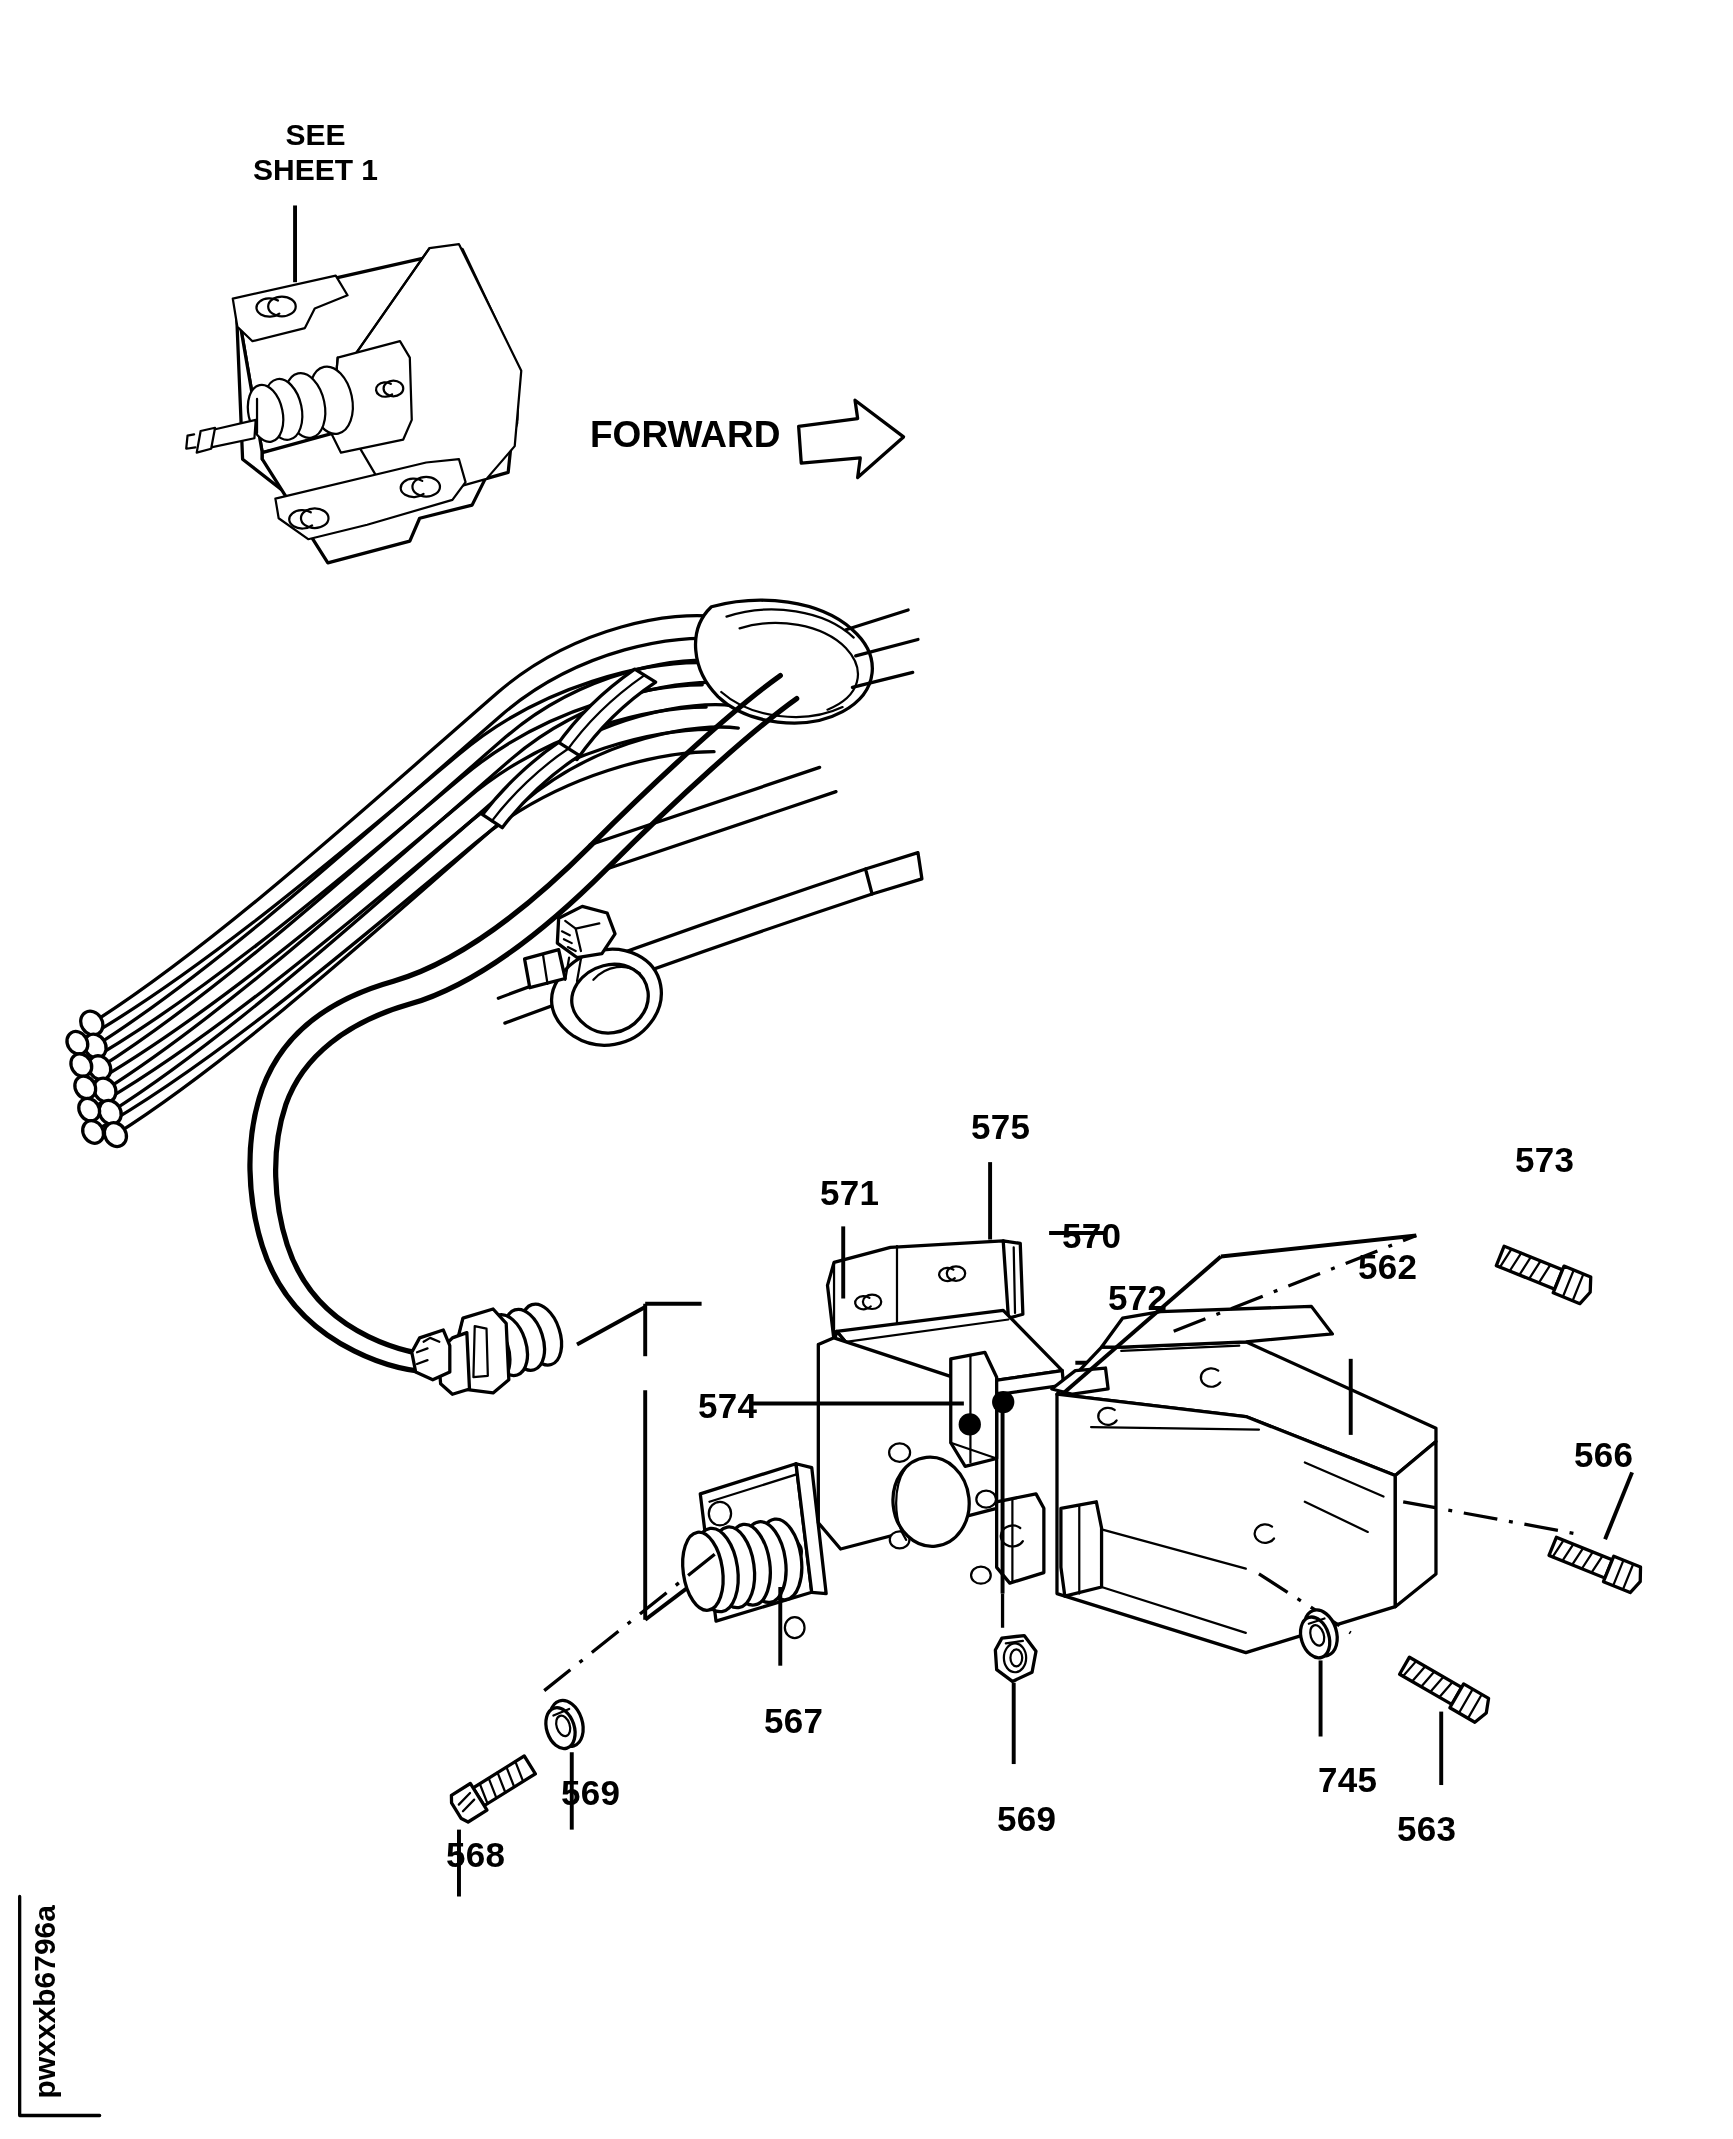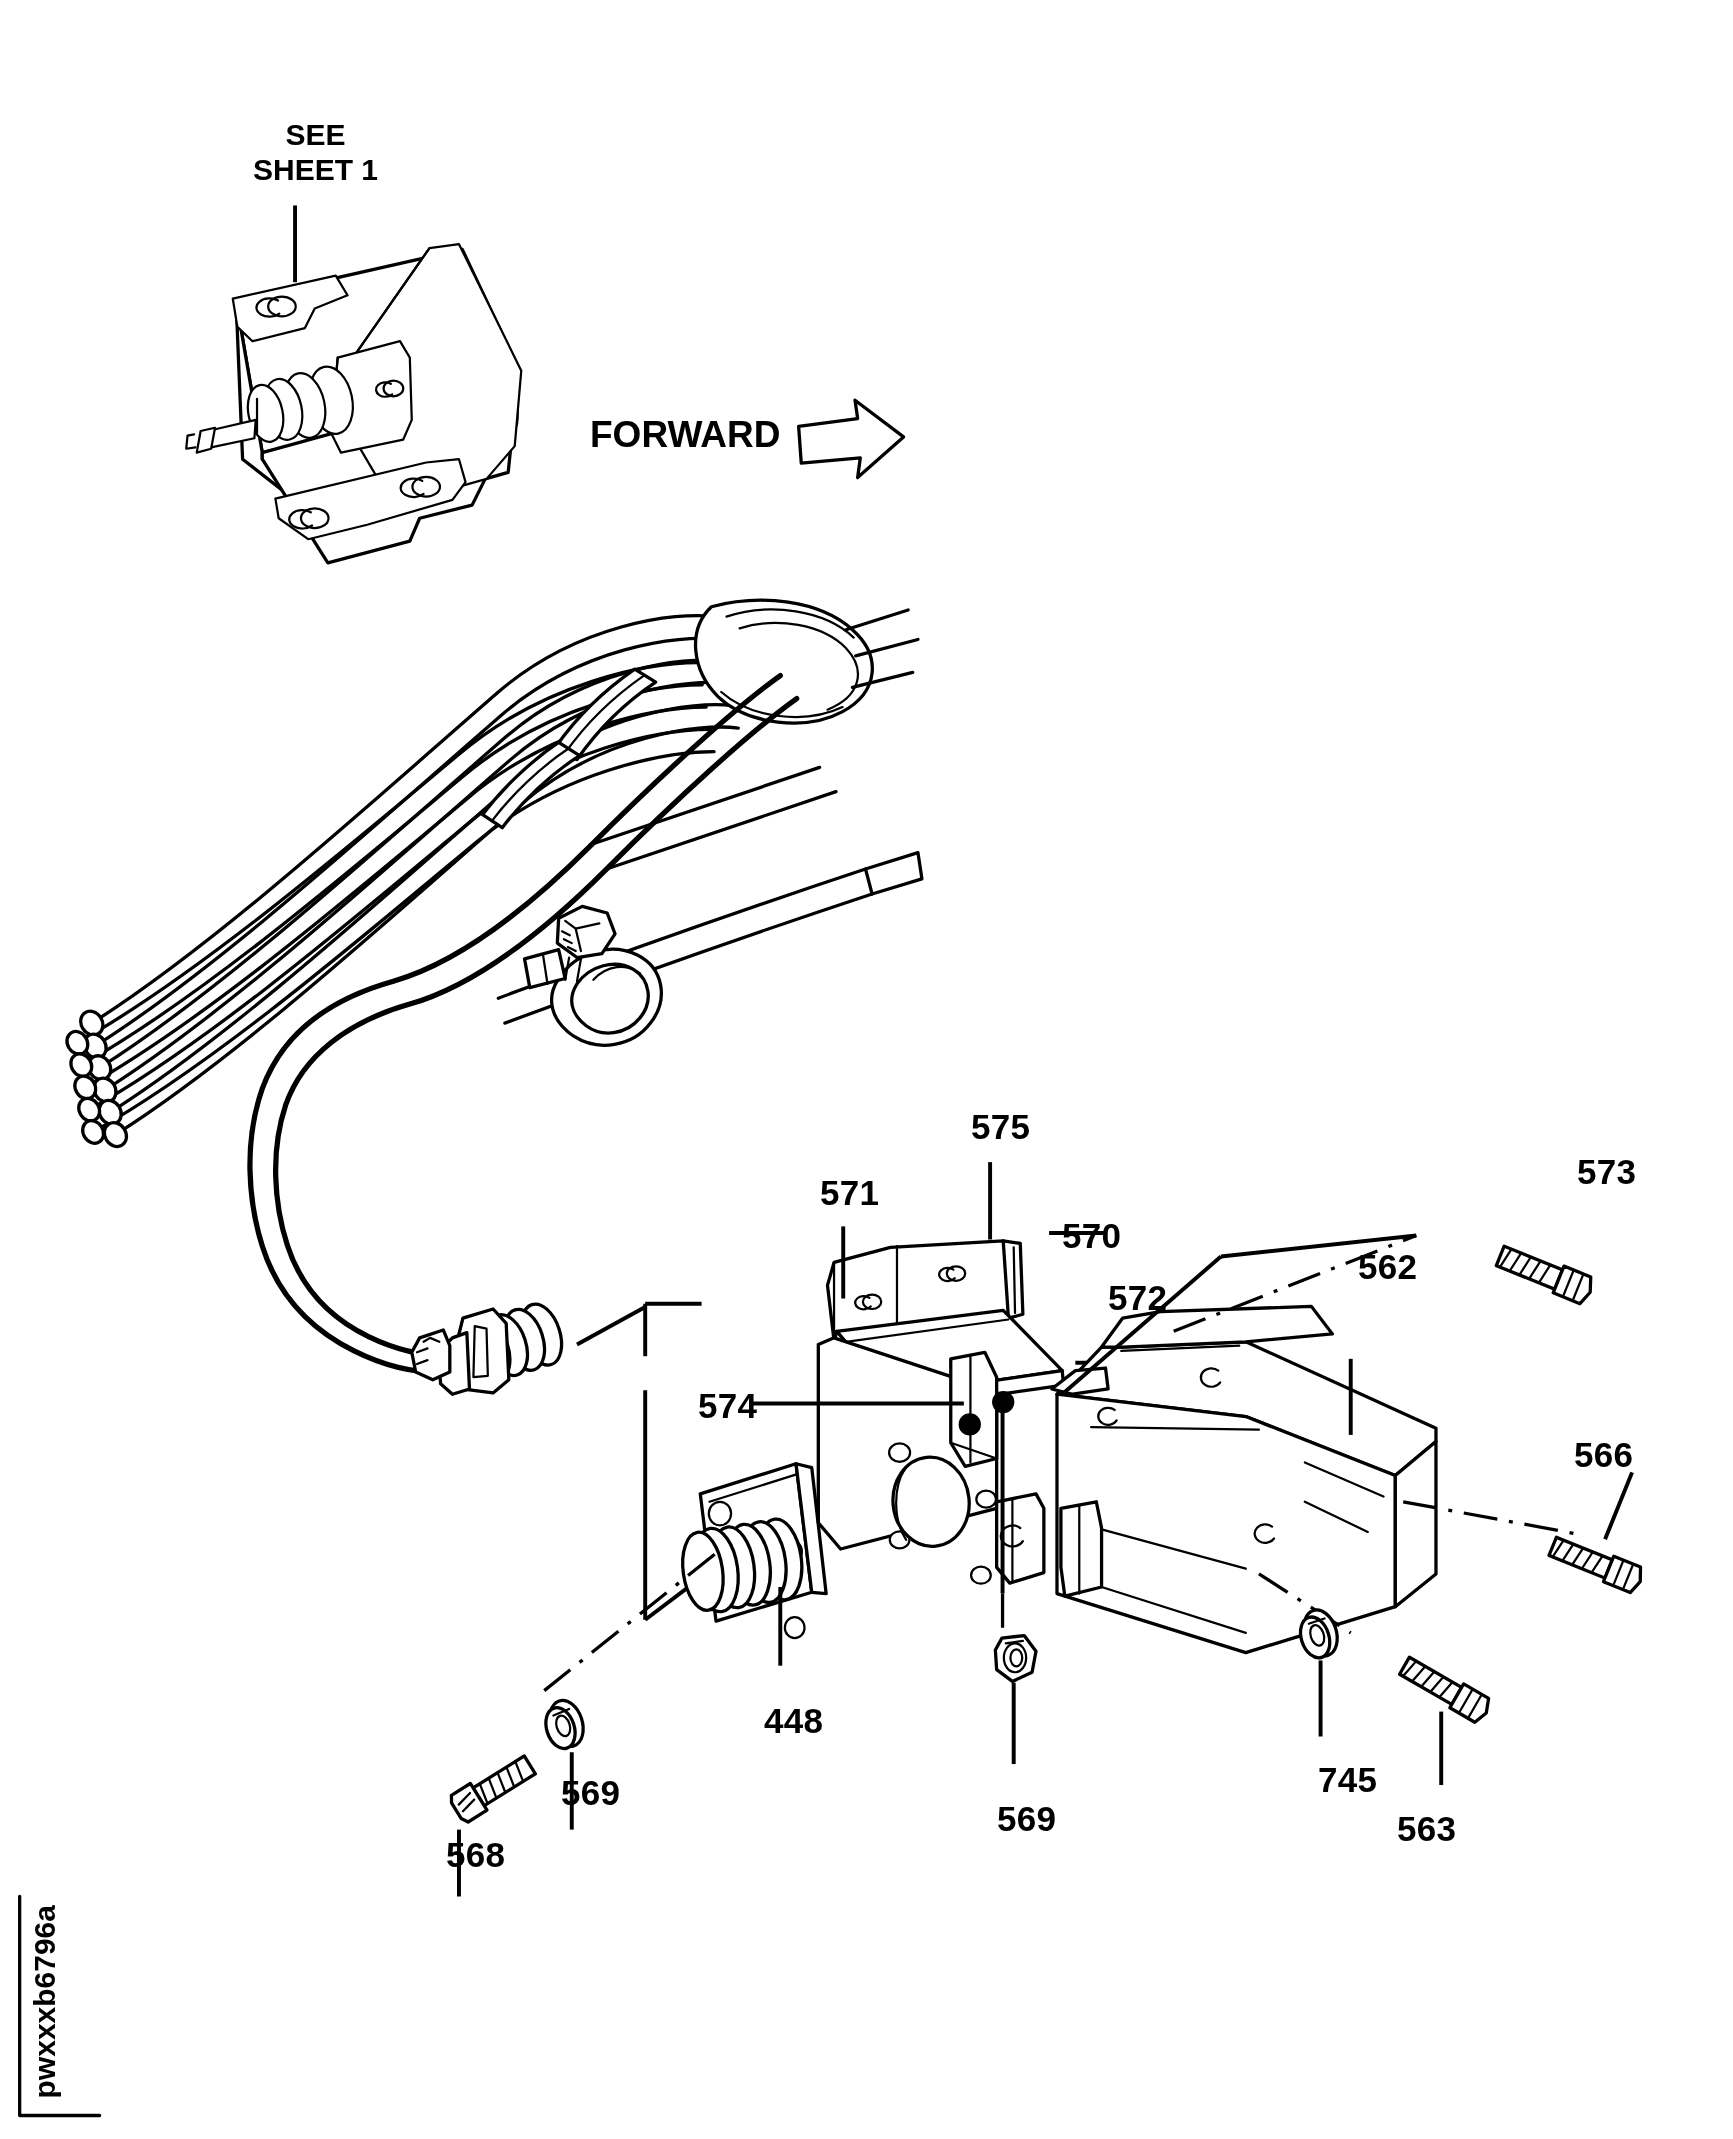--- a/index.html
+++ b/index.html
@@ -479,28 +479,28 @@
   </svg>
 
   <div class="note-label" style="left:237px; top:117px; width:157px;">
     <div>SEE</div>
     <div>SHEET 1</div>
   </div>
 
   <div class="forward-label" style="left:590px; top:414px;">FORWARD</div>
 
   <div class="callout" style="left:971px; top:1108px;">575</div>
-  <div class="callout" style="left:1577px; top:1141px;margin-top:12px;">573</div>
+  <div class="callout" style="left:1515px; top:1141px;">573</div>
   <div class="callout" style="left:820px; top:1174px;">571</div>
   <div class="callout" style="left:1062px; top:1217px;text-align:center;">570</div>
   <div class="callout" style="left:1108px; top:1279px;">572</div>
   <div class="callout" style="left:1328px; top:1248px;margin-left:30px;">562</div>
   <div class="callout" style="left:698px; top:1387px;">574</div>
   <div class="callout" style="left:1574px; top:1436px;">566</div>
-  <div class="callout" style="left:764px; top:1702px;">448</div>
+  <div class="callout" style="left:764px; top:1702px;">567</div>
   <div class="callout" style="left:561px; top:1774px;">569</div>
   <div class="callout" style="left:1318px; top:1761px;">745</div>
   <div class="callout" style="left:997px; top:1800px;">569</div>
   <div class="callout" style="left:1397px; top:1810px;">563</div>
   <div class="callout" style="left:446px; top:1836px;">568</div>
 
   <div class="watermark">pwxxxb6796a</div>
 
 </div>
 

